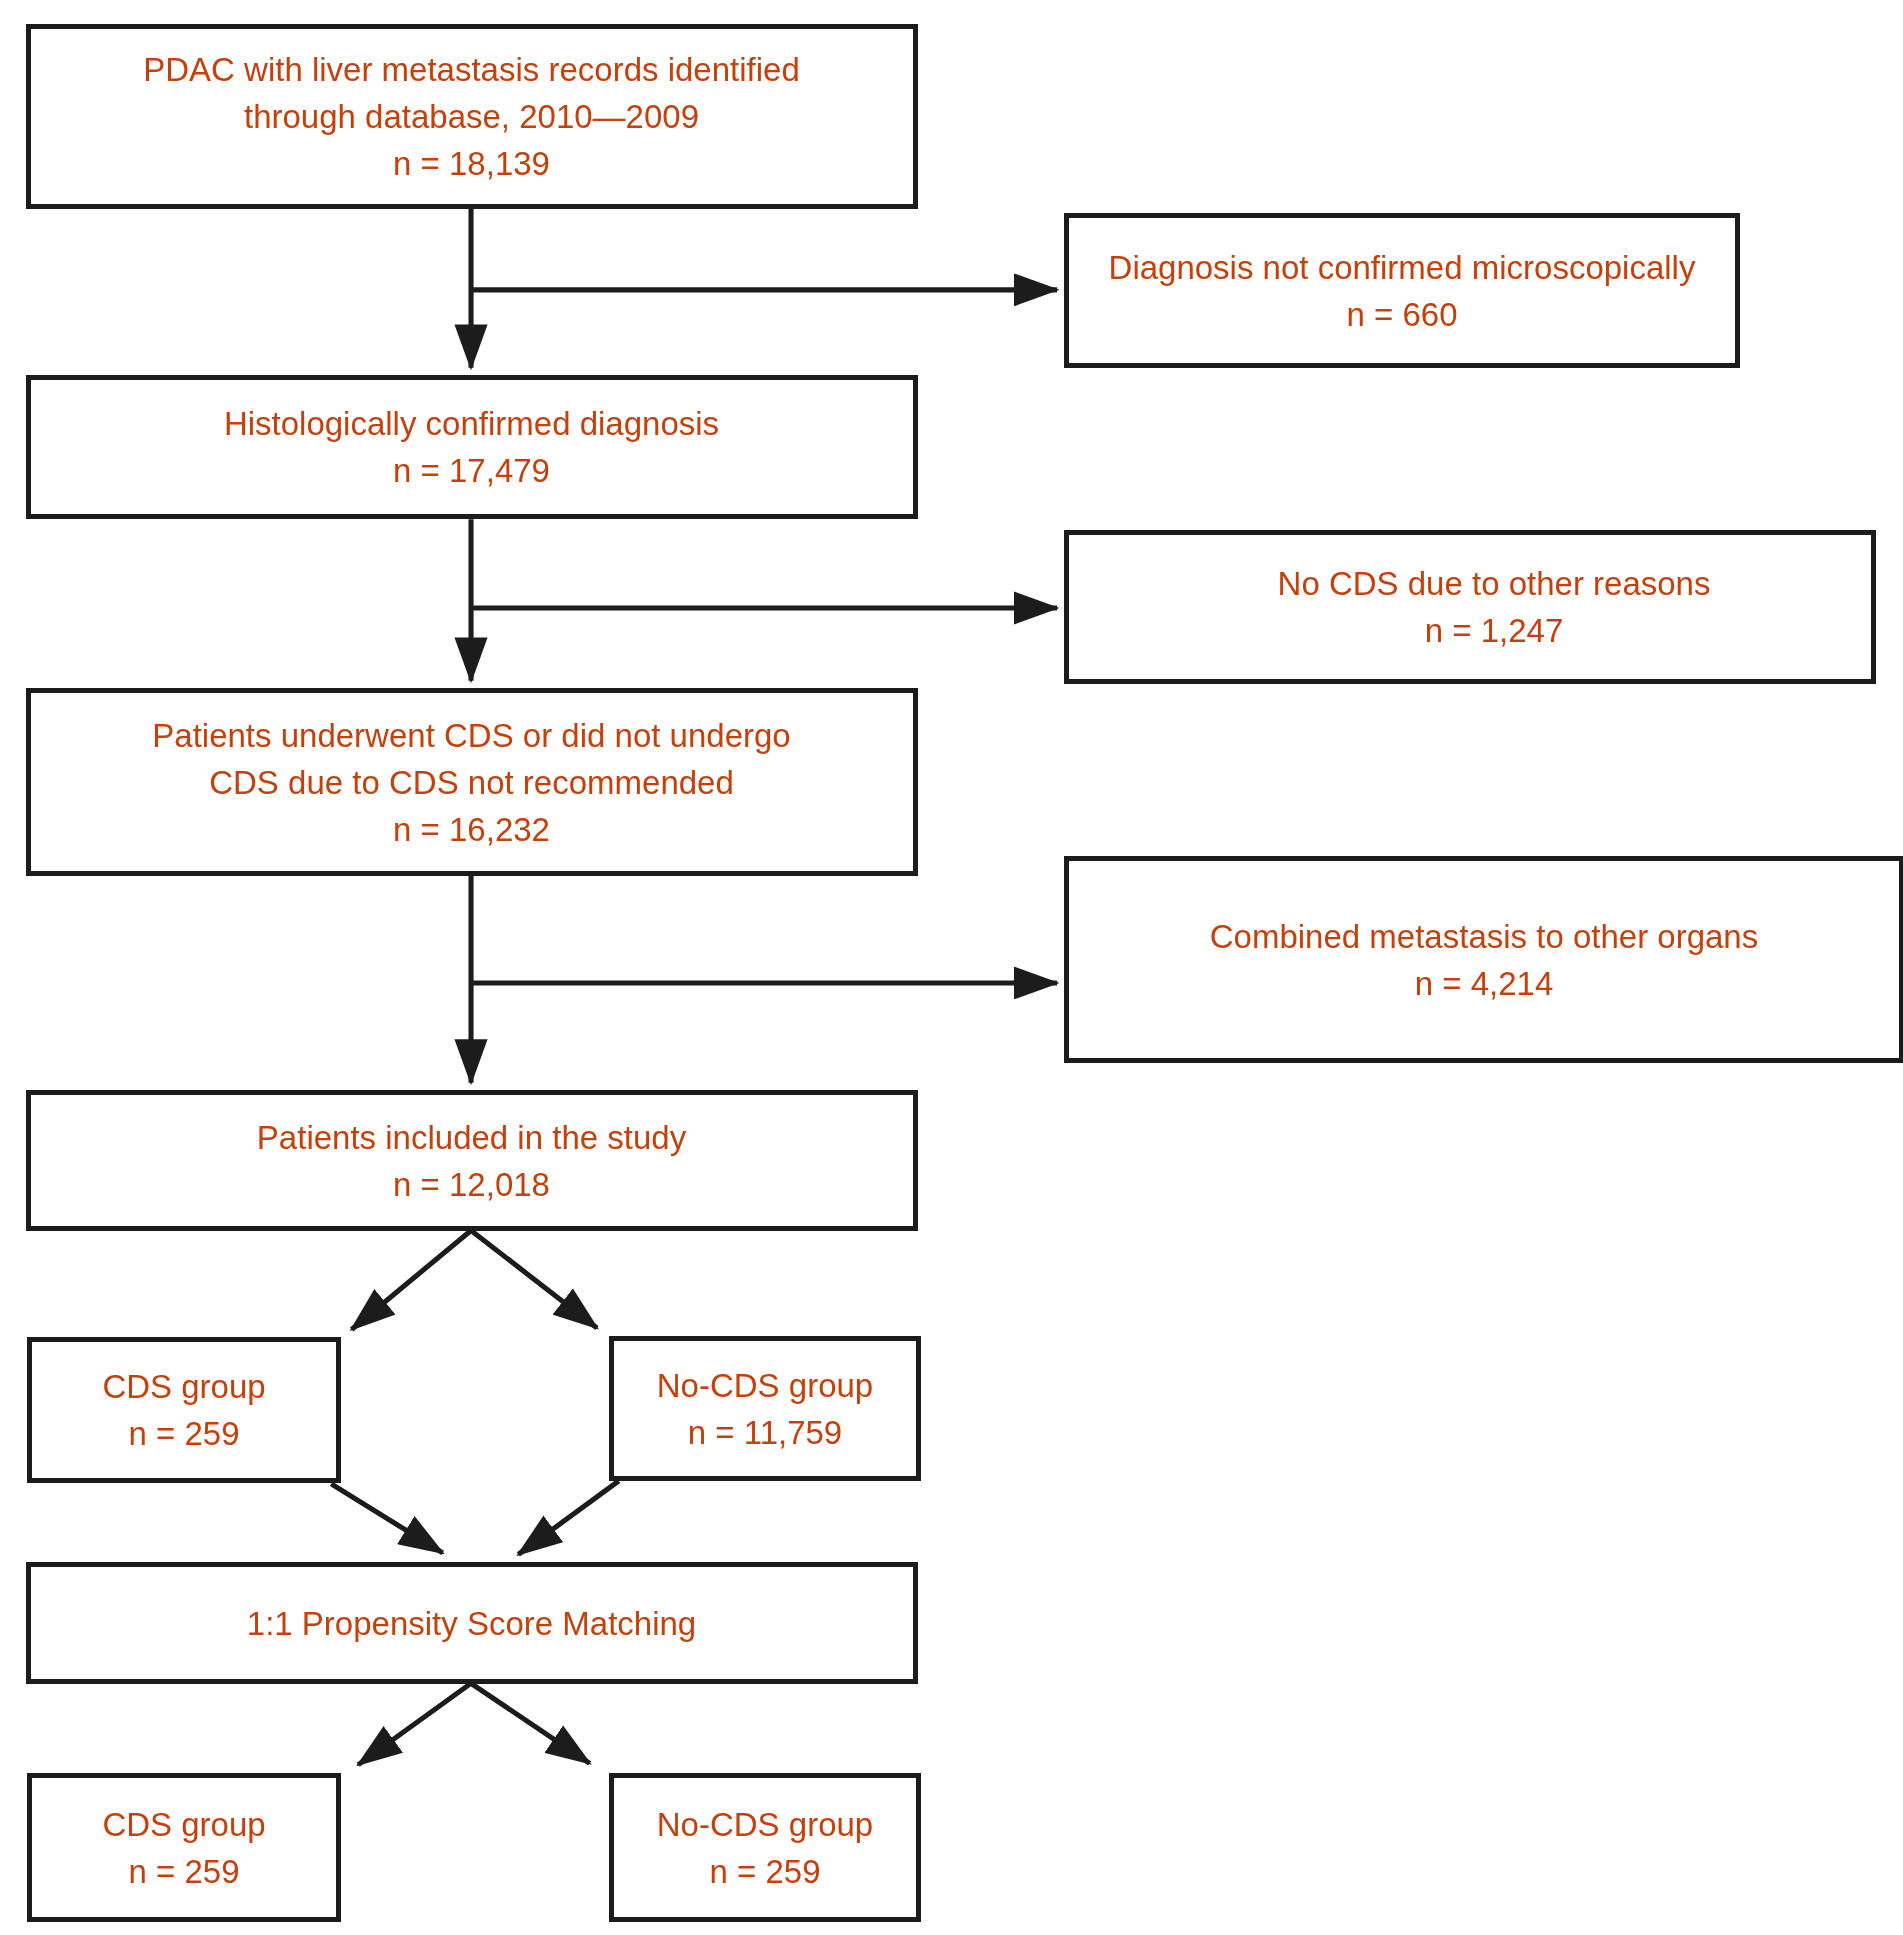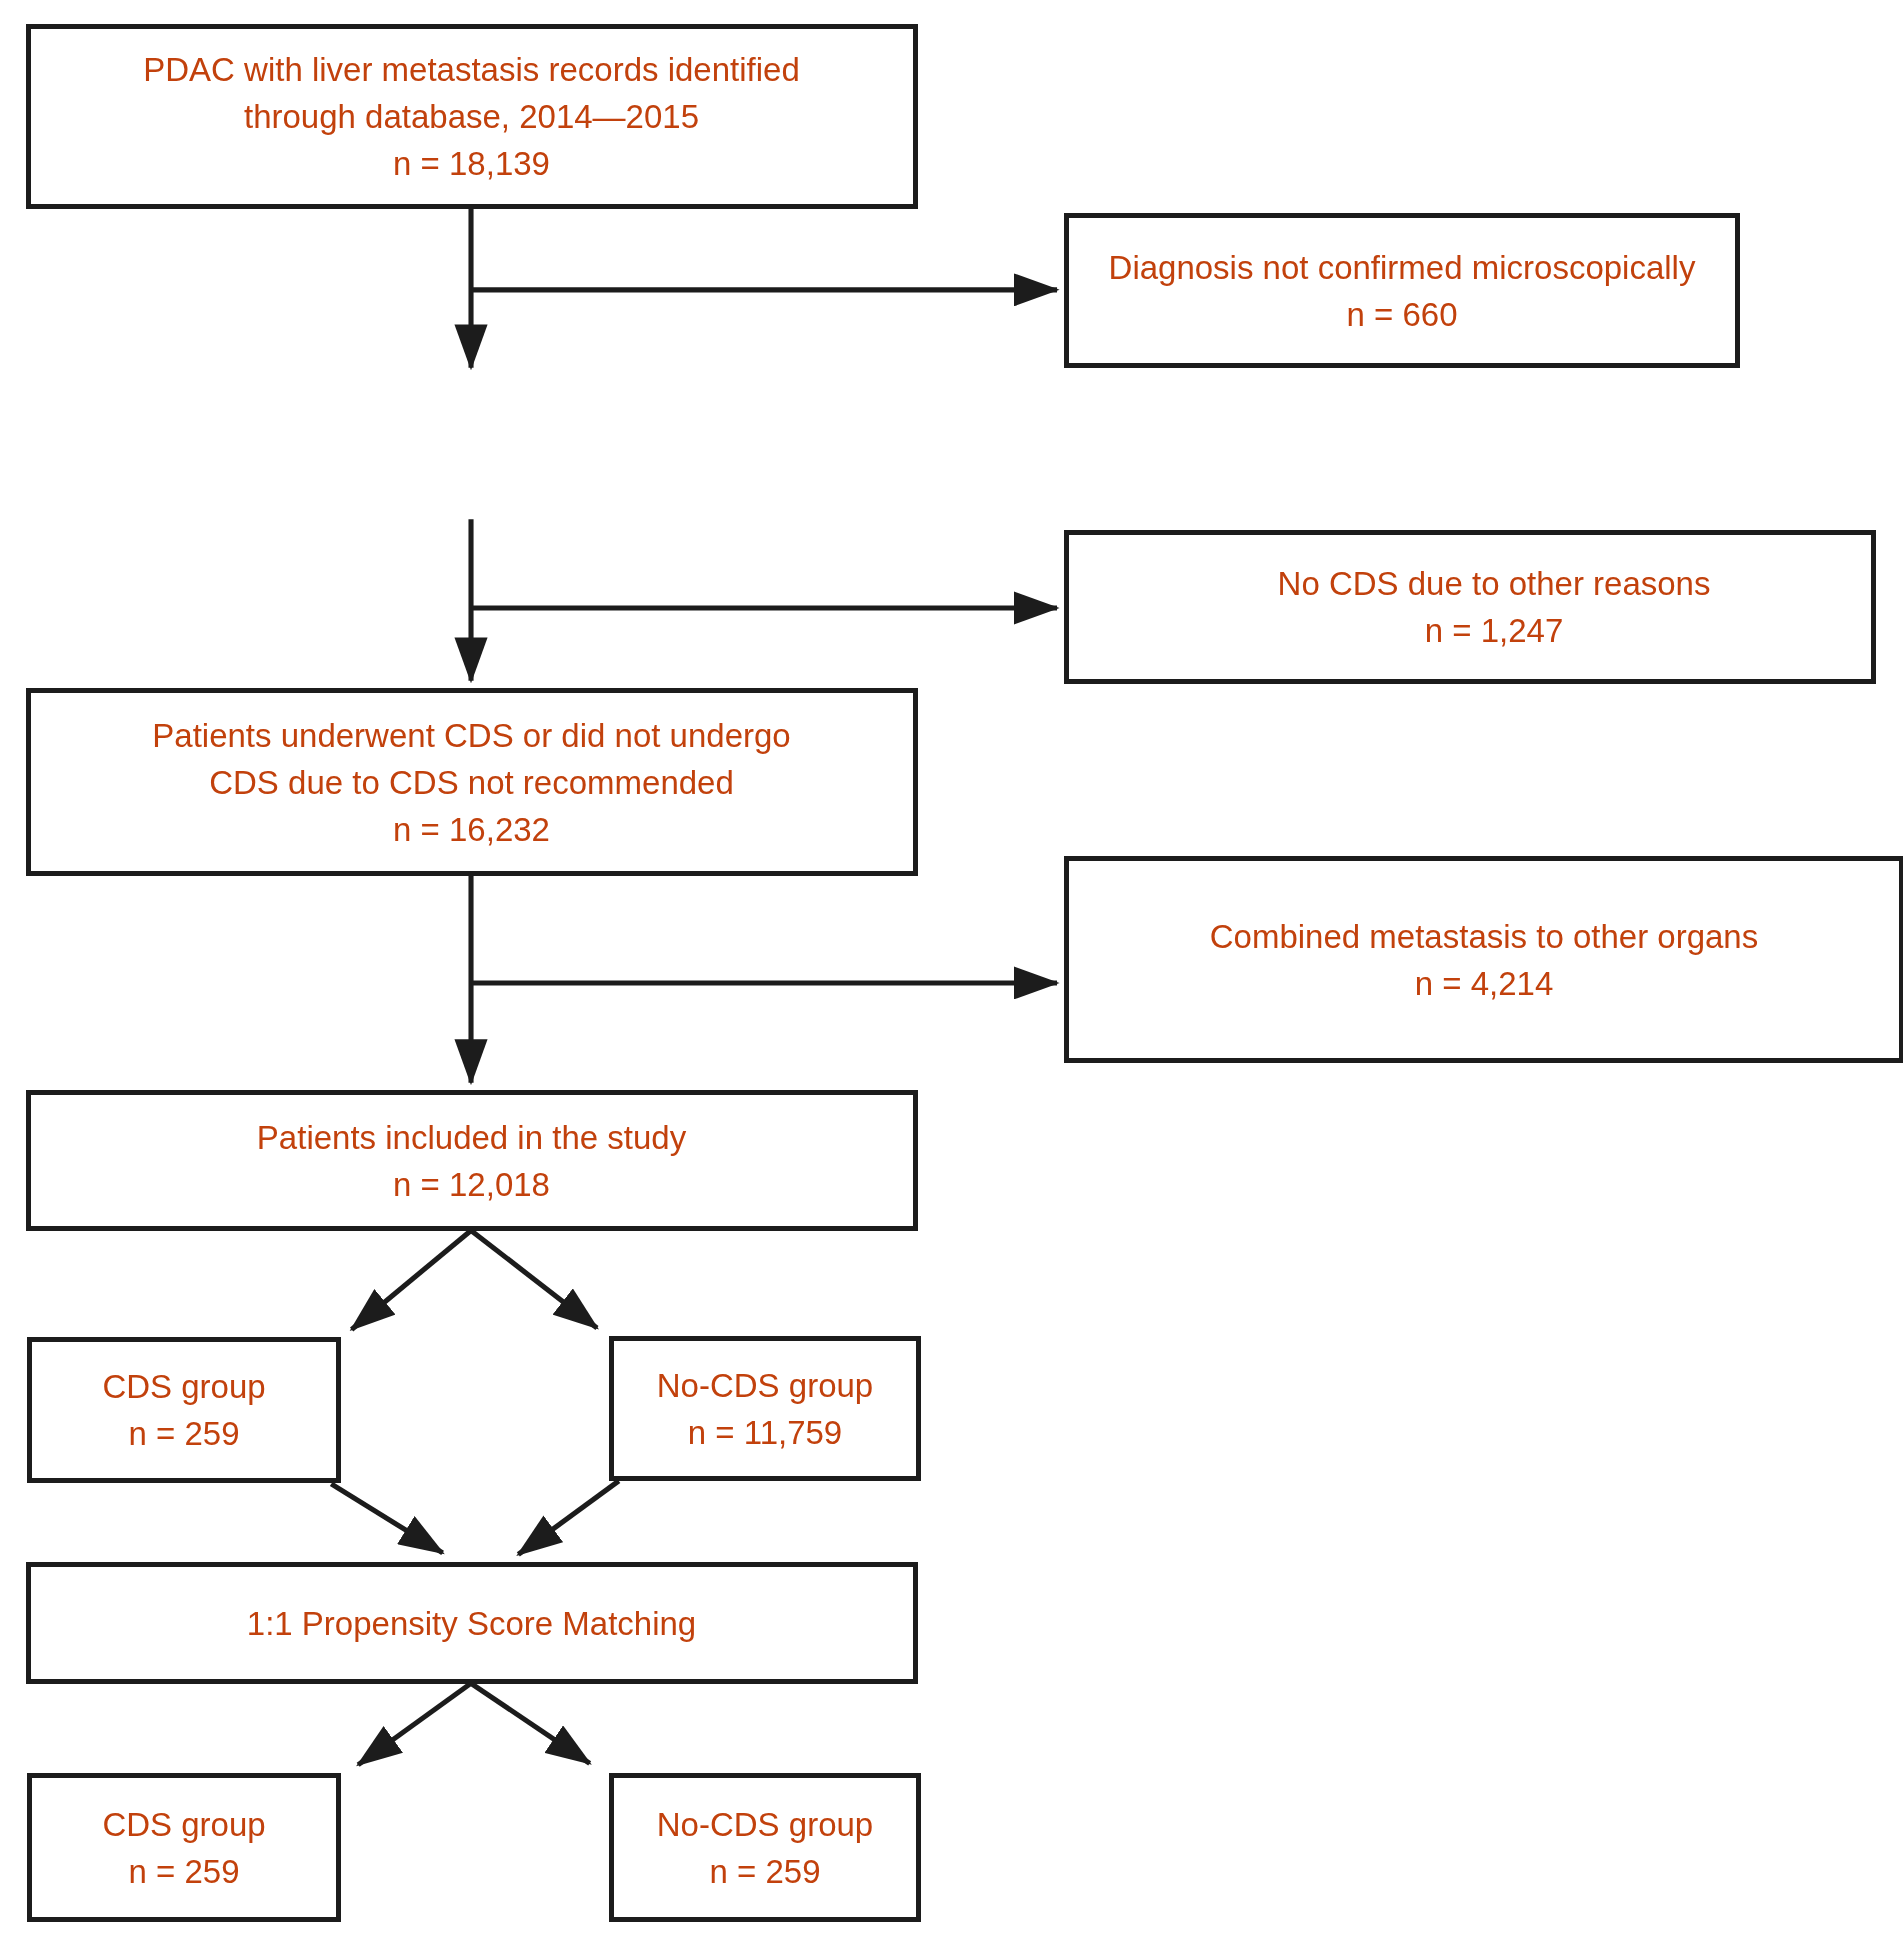--- a/index.html
+++ b/index.html
@@ -82,29 +82,33 @@
       <line x1="647" y1="1690" x2="820" y2="1824" marker-end="url(#ah)"></line>
       <line x1="455" y1="2038" x2="608" y2="2133" marker-end="url(#ah)"></line>
       <line x1="850" y1="2034" x2="712" y2="2135" marker-end="url(#ah)"></line>
       <line x1="647" y1="2312" x2="492" y2="2424" marker-end="url(#ah)"></line>
       <line x1="647" y1="2312" x2="810" y2="2422" marker-end="url(#ah)"></line>
     </g>
   </svg>
 
   <div class="box" id="box-pdac">
     <div class="ln">PDAC with liver metastasis records identified</div>
-    <div class="ln">through database, 2014—2015</div>
+    <div class="ln">through database, 2010—2009</div>
     <div class="ln">n = 18,139</div>
   </div>
 
   <div class="box" id="box-not-confirmed">
     <div class="ln">Diagnosis not confirmed microscopically</div>
     <div class="ln">n = 660</div>
   </div>
 
+  <div class="box" id="box-histology">
+    <div class="ln">Histologically confirmed diagnosis</div>
+    <div class="ln">n = 17,479</div>
+  </div>
 
   <div class="box" id="box-no-cds">
     <div class="ln">No CDS due to other reasons</div>
     <div class="ln">n = 1,247</div>
   </div>
 
   <div class="box" id="box-underwent">
     <div class="ln">Patients underwent CDS or did not undergo</div>
     <div class="ln">CDS due to CDS not recommended</div>
     <div class="ln">n = 16,232</div>

